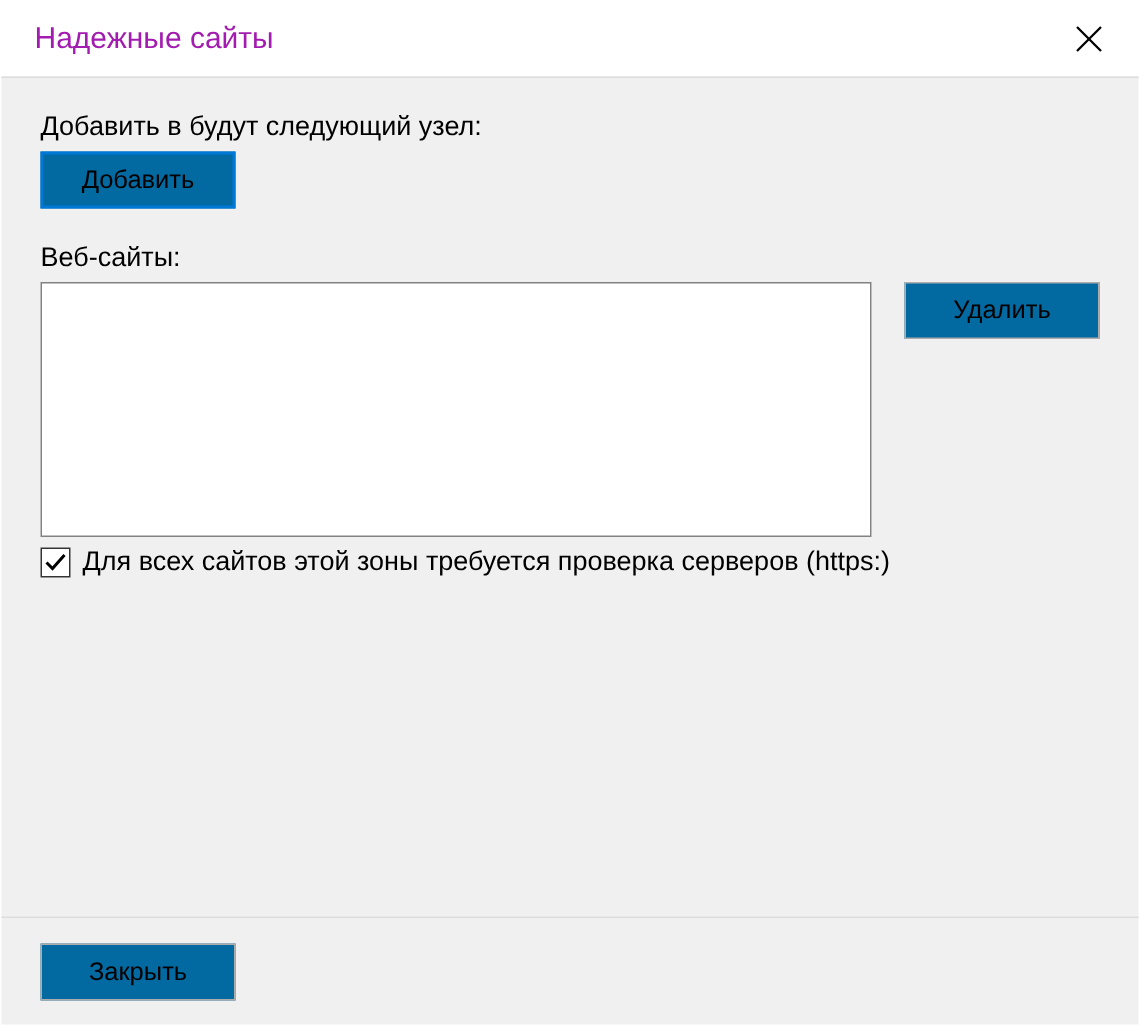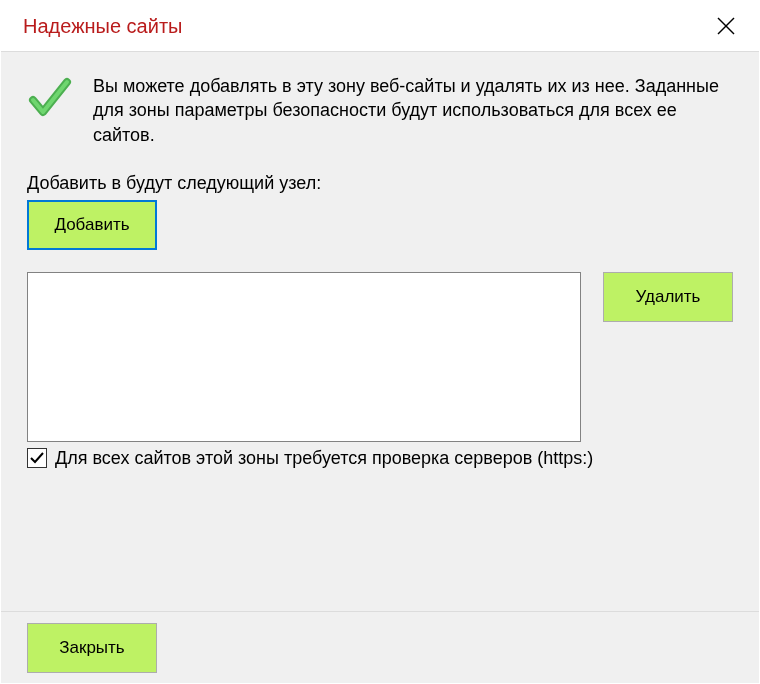--- a/index.html
+++ b/index.html
@@ -24,21 +24,21 @@
   .titlebar {
     height: 50px;
     display: flex;
     align-items: center;
     justify-content: space-between;
     padding: 0 18px 0 22px;
     background: #fff;
   }
   .titlebar-title {
     font-size: 20px;
-    color: #b91c1c;
+    color: #a21caf;
   }
   .close-x {
     width: 30px;
     height: 30px;
     display: flex;
     align-items: center;
     justify-content: center;
     cursor: default;
   }
   .close-x svg { display: block; }
@@ -79,22 +79,22 @@
     height: 38px;
     border: 2px solid #0078d7;
     background: #fff;
     padding: 0 10px;
     font-size: 19px;
     font-family: inherit;
     outline: none;
   }
   .btn {
     width: 130px;
-    height: 50px;
-    background: #bef264;
+    height: 38px;
+    background: #0369a1;
     border: 1px solid #adadad;
     font-size: 17px;
     font-family: inherit;
     cursor: default;
     padding: 0;
   }
   .btn.focus {
     border: 2px solid #0078d7;
   }
   .spacer-sm { height: 22px; }
@@ -142,37 +142,29 @@
     <div class="close-x">
       <svg width="20" height="20" viewBox="0 0 20 20">
         <line x1="2" y1="2" x2="18" y2="18" stroke="#000" stroke-width="1.5"></line>
         <line x1="18" y1="2" x2="2" y2="18" stroke="#000" stroke-width="1.5"></line>
       </svg>
     </div>
   </div>
 
   <div class="body">
 
-    <div class="intro">
-      <div class="check-icon">
-        <svg width="46" height="46" viewBox="0 0 46 46">
-          <path d="M 6 24 L 16 36 L 40 6" fill="none" stroke="#4caf50" stroke-width="8" stroke-linecap="round" stroke-linejoin="round"></path>
-          <path d="M 6 24 L 16 36 L 40 6" fill="none" stroke="#6fd66f" stroke-width="4" stroke-linecap="round" stroke-linejoin="round"></path>
-        </svg>
-      </div>
-      <div class="intro-text">Вы можете добавлять в эту зону  веб-сайты и удалять их из нее. Заданные для зоны параметры безопасности будут использоваться для всех ее сайтов.</div>
-    </div>
 
     <div class="label">Добавить в будут следующий узел:</div>
     <div class="row">
       <button class="btn focus">Добавить</button>
     </div>
 
     <div class="spacer-sm"></div>
 
+    <div class="label">Веб-сайты:</div>
     <div class="row" style="flex:0 0 170px;">
       <div class="listbox"></div>
       <button class="btn">Удалить</button>
     </div>
 
     <div class="checkbox-row">
       <div class="checkbox">
         <svg width="16" height="16" viewBox="0 0 16 16">
           <path d="M 2 8 L 6 12 L 14 3" fill="none" stroke="#000" stroke-width="2"></path>
         </svg>

